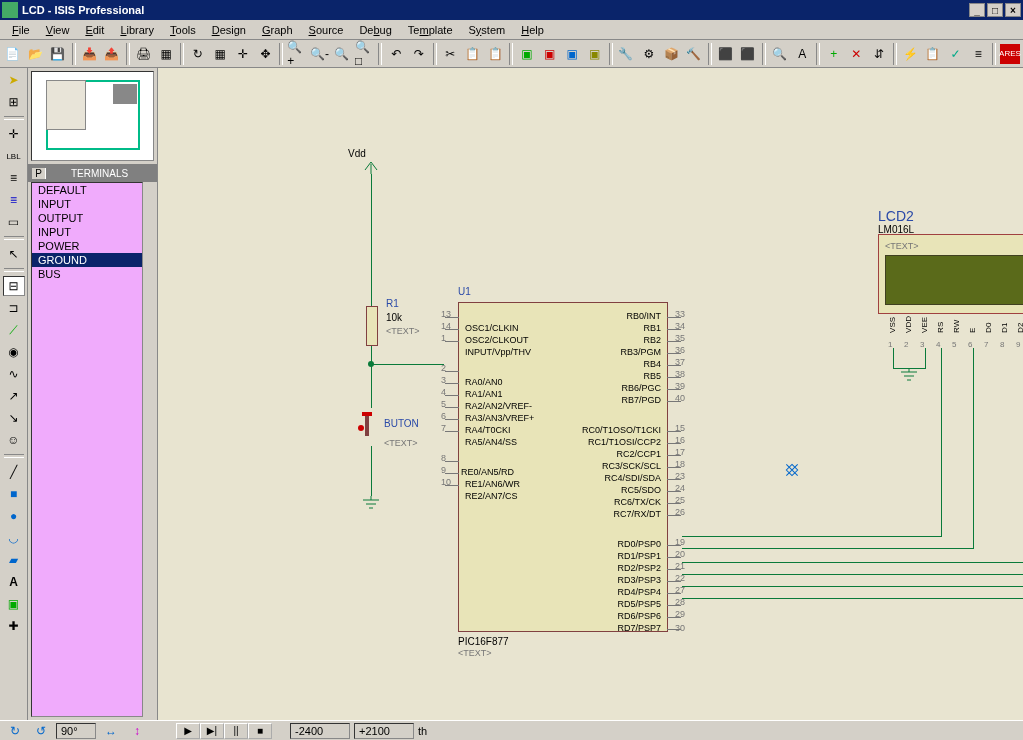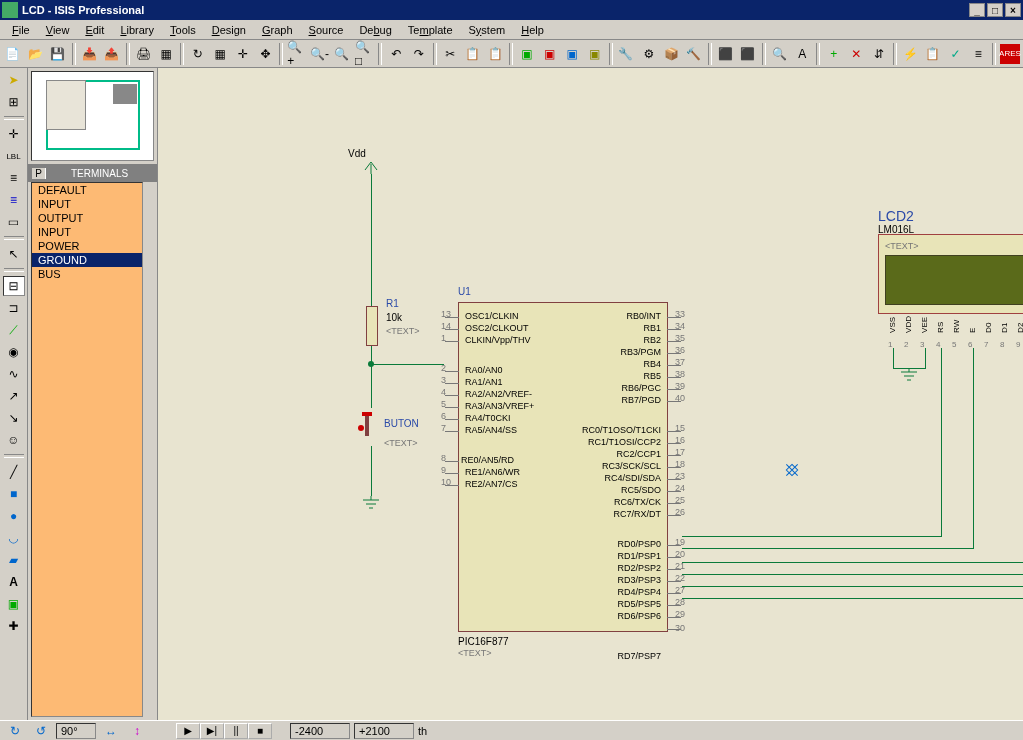--- a/index.html
+++ b/index.html
@@ -32,21 +32,21 @@
 
 
 .sidepanel { width: 130px; background: #d4d0c8; display: flex; flex-direction: column; border-right: 1px solid #888; }
 .overview { height: 90px; margin: 3px; border: 1px inset #888; background: #fff; position: relative; }
 .ov-outer { position: absolute; left: 14px; top: 8px; width: 94px; height: 70px; border: 2px solid #0b8; }
 .ov-inner { position: absolute; left: 14px; top: 8px; width: 40px; height: 50px; border: 1px solid #888; background: #e8e4d8; }
 .ov-chip { position: absolute; right: 16px; top: 12px; width: 24px; height: 20px; background: #888; }
 
 .listheader { height: 18px; background: #808080; display: flex; align-items: center; padding: 0 4px; color: #fff; font-size: 10px; }
 .listheader .p { width: 14px; border-right: 1px solid #fff; background: #d4d0c8; color: #000; text-align: center; }
-.terminals-list { flex: 1; background: #fdba74; border: 1px inset #888; margin: 0 14px 3px 3px; overflow: auto; }
+.terminals-list { flex: 1; background: #f0abfc; border: 1px inset #888; margin: 0 14px 3px 3px; overflow: auto; }
 .terminals-list .li { padding: 1px 6px; font-size: 11px; }
 .terminals-list .li.sel { background: #0a246a; color: #fff; }
 
 
 .canvas { flex: 1; position: relative; background: #e8e4d0; overflow: hidden; }
 .dotgrid { position: absolute; inset: 0;
   background-image: radial-gradient(#999 0.5px, transparent 0.5px);
   background-size: 8px 8px; }
 
 
@@ -55,21 +55,21 @@
 .wireh { height: 1px; }
 .wirev { width: 1px; }
 
 .label { font-size: 10px; color: #000; }
 .bluelabel { font-size: 10px; color: #2a4aa8; }
 .graytext { font-size: 9px; color: #777; }
 
 
 .chip { position: absolute; left: 300px; top: 234px; width: 210px; height: 330px; background: #e8e4b8; border: 1px solid #804040; }
 .chip .pinrow { position: absolute; font-size: 9px; }
-.chip .lpin { text-align: left; }
+.chip .lpin { text-align: left; margin-top: 12px; }
 .chip .rpin { text-align: right; }
 .pinnum { position: absolute; font-size: 9px; color: #777; }
 .pinline { position: absolute; width: 14px; height: 1px; background: #777; }
 
 
 .lcd { position: absolute; left: 720px; top: 166px; width: 252px; height: 80px; border: 1px solid #a04040; background: #e8e4b8; }
 .lcd-screen { position: absolute; left: 6px; top: 20px; width: 240px; height: 50px; background: #5a6a1a; border: 1px solid #404020; }
 
 
 .resistor { position: absolute; left: 208px; top: 238px; width: 12px; height: 40px; border: 1px solid #804040; background: #e8e4b8; }
@@ -260,21 +260,21 @@
       </svg>
 
     <div class="abs bluelabel" style="left:300px;top:218px">U1</div>
     <div class="chip" id="chip">
         <div class="pinrow lpin" style="left: 6px; top: 8px;">OSC1/CLKIN</div>
         <div class="pinnum" style="left: -18px; top: 6px;">13</div>
         <div class="pinline" style="left: -14px; top: 14px;"></div>
         <div class="pinrow lpin" style="left: 6px; top: 20px;">OSC2/CLKOUT</div>
         <div class="pinnum" style="left: -18px; top: 18px;">14</div>
         <div class="pinline" style="left: -14px; top: 26px;"></div>
-        <div class="pinrow lpin" style="left: 6px; top: 32px;">CLKIN/Vpp/THV</div>
+        <div class="pinrow lpin" style="left: 6px; top: 32px;">INPUT/Vpp/THV</div>
         <div class="pinnum" style="left: -18px; top: 30px;">1</div>
         <div class="pinline" style="left: -14px; top: 38px;"></div>
         <div class="pinrow lpin" style="left: 6px; top: 62px;">RA0/AN0</div>
         <div class="pinnum" style="left: -18px; top: 60px;">2</div>
         <div class="pinline" style="left: -14px; top: 68px;"></div>
         <div class="pinrow lpin" style="left: 6px; top: 74px;">RA1/AN1</div>
         <div class="pinnum" style="left: -18px; top: 72px;">3</div>
         <div class="pinline" style="left: -14px; top: 80px;"></div>
         <div class="pinrow lpin" style="left: 6px; top: 86px;">RA2/AN2/VREF-</div>
         <div class="pinnum" style="left: -18px; top: 84px;">4</div>
@@ -359,21 +359,21 @@
         <div class="pinline" style="right: -14px; top: 278px;"></div>
         <div class="pinrow rpin" style="right: 6px; top: 284px;">RD4/PSP4</div>
         <div class="pinnum" style="right: -18px; top: 282px;">27</div>
         <div class="pinline" style="right: -14px; top: 290px;"></div>
         <div class="pinrow rpin" style="right: 6px; top: 296px;">RD5/PSP5</div>
         <div class="pinnum" style="right: -18px; top: 294px;">28</div>
         <div class="pinline" style="right: -14px; top: 302px;"></div>
         <div class="pinrow rpin" style="right: 6px; top: 308px;">RD6/PSP6</div>
         <div class="pinnum" style="right: -18px; top: 306px;">29</div>
         <div class="pinline" style="right: -14px; top: 314px;"></div>
-        <div class="pinrow rpin" style="right: 6px; top: 320px; margin-top: 28px;">RD7/PSP7</div>
+        <div class="pinrow rpin" style="right: 6px; top: 320px;">RD7/PSP7</div>
         <div class="pinnum" style="right: -18px; top: 320px;">30</div>
         <div class="pinline" style="right: -14px; top: 326px;"></div>
       </div>
     <div class="abs label" style="left:300px;top:568px">PIC16F877</div>
     <div class="abs graytext" style="left:300px;top:580px">&lt;TEXT&gt;</div>
 
     <div class="abs bluelabel" style="left:720px;top:140px;font-size:14px">LCD2</div>
     <div class="abs label" style="left:720px;top:156px">LM016L</div>
     <div class="lcd">
       <div class="abs graytext" style="left:6px;top:6px">&lt;TEXT&gt;</div>

